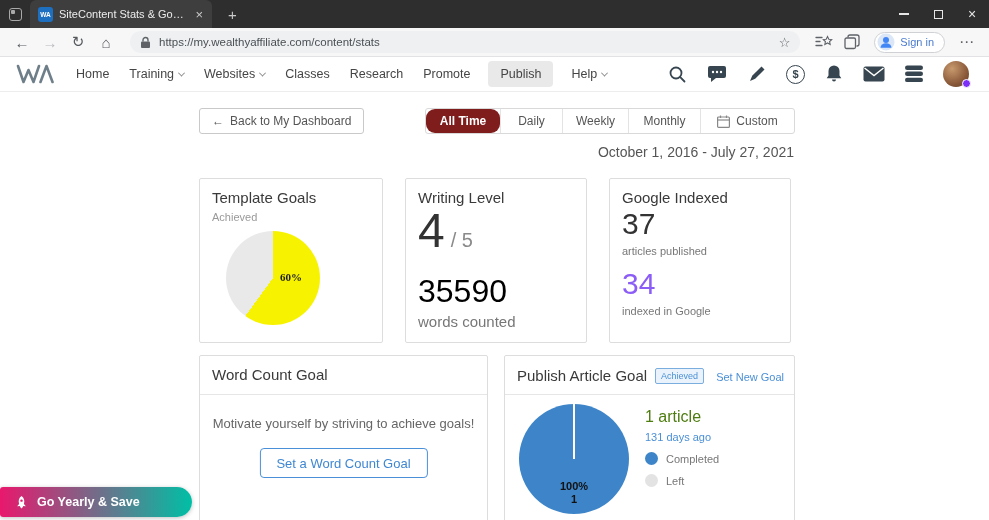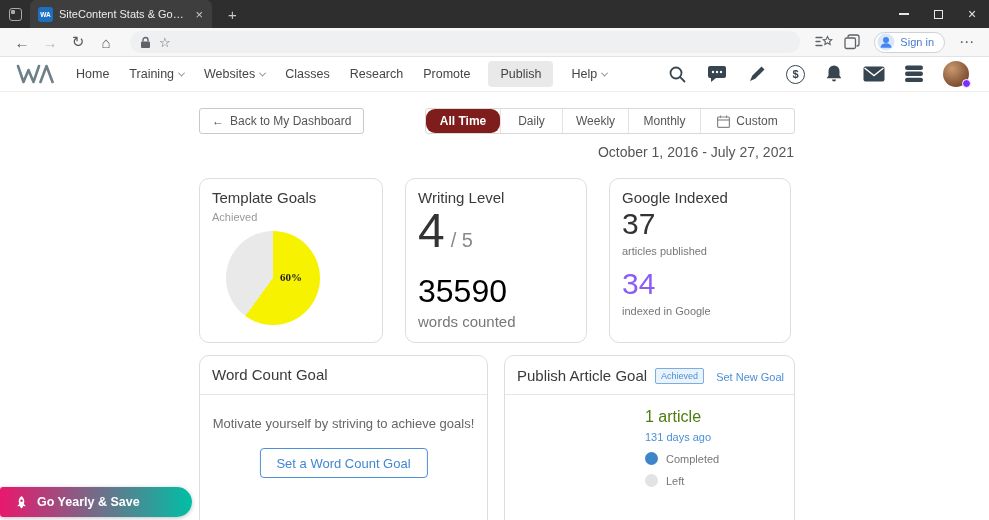--- a/index.html
+++ b/index.html
@@ -77,21 +77,21 @@
     border:1px solid #d9d9d9; border-radius:3px; background:#fff; }
   .filter-tab { display:flex; align-items:center; justify-content:center; gap:6px;
     font-size:12px; color:#555; border-left:1px solid #e3e3e3; }
   .filter-tab:first-child { border-left:none; }
   .filter-tab.active { background:#7f1d1d; color:#fff; border-radius:9px; font-weight:bold; }
   .ft-0 { width:74px; } .ft-1 { width:62px; } .ft-2 { width:66px; } .ft-3 { width:72px; } .ft-4 { width:94px; }
 
   .date-range { position:absolute; left:425px; top:52px; width:369px; text-align:right;
     font-size:14px; color:#555; }
 
-  .card { position:absolute; background:#fff; border:1px solid #ddd; border-radius:10px; }
+  .card { position:absolute; background:#fff; border:1px solid #ddd; border-radius:2px; }
   #card-template { left:199px; top:86px; width:184px; height:165px; }
   #card-writing  { left:405px; top:86px; width:182px; height:165px; }
   #card-google   { left:609px; top:86px; width:182px; height:165px; }
   #card-wordcount{ left:199px; top:263px; width:289px; height:230px; }
   #card-publish  { left:504px; top:263px; width:291px; height:230px; }
 
   .card-title { position:absolute; left:12px; top:10px; font-size:15px; color:#3a3a3a; }
   .card-sub { position:absolute; left:12px; top:32px; font-size:11px; color:#999; }
   .card-hr { position:absolute; left:0; right:0; top:38px; height:1px; background:#e6e6e6; }
 
@@ -166,20 +166,21 @@
   <div class="nav-glyph disabled">→</div>
   <div class="nav-glyph">↻</div>
   <div class="nav-glyph">⌂</div>
   <div class="addr">
     <span style="display:flex;">
       <svg width="11" height="13" viewBox="0 0 11 13">
           <rect x="1" y="5.5" width="9" height="6.5" rx="1" fill="#5f6368"></rect>
           <path d="M3 5.5 V4 a2.5 2.5 0 0 1 5 0 v1.5" fill="none" stroke="#5f6368" stroke-width="1.4"></path>
         </svg>
     </span>
+    <span class="url">https://my.wealthyaffiliate.com/content/stats</span>
     <span class="addr-star">☆</span>
   </div>
   <div class="tool-icon">
     <svg width="18" height="16" viewBox="0 0 18 16">
         <g stroke="#5f6368" stroke-width="1.3" stroke-linecap="round">
           <line x1="1" y1="3.5" x2="7" y2="3.5"></line>
           <line x1="1" y1="7.5" x2="5" y2="7.5"></line>
           <line x1="1" y1="11.5" x2="7" y2="11.5"></line>
         </g>
         <path d="M12.5 2.5 l1.3 2.7 2.9.35 -2.1 2 .55 2.9 -2.65-1.45 -2.65 1.45 .55-2.9 -2.1-2 2.9-.35 z" fill="none" stroke="#5f6368" stroke-width="1.1"></path>
@@ -350,20 +351,27 @@
     <div class="wc-button">Set a Word Count Goal</div>
   </div>
 
   <div class="card" id="card-publish">
     <div class="pub-header">
       <span class="pub-title">Publish Article Goal</span>
       <span class="pub-badge">Achieved</span>
     </div>
     <div class="pub-setnew">Set New Goal</div>
     <div class="card-hr"></div>
+    <div class="pie2" style="background: conic-gradient(rgb(61, 133, 200) 0deg, rgb(61, 133, 200) 360deg, rgb(227, 227, 227) 360deg, rgb(227, 227, 227) 360deg);">
+      <div class="pie2-notch"></div>
+      <div class="pie2-labels">
+        <div>100%</div>
+        <div>1</div>
+      </div>
+    </div>
     <div class="pub-count">1 article</div>
     <div class="pub-ago">131 days ago</div>
     <div class="legend-item li-1">
       <span class="legend-dot ld-completed"></span>
       <span>Completed</span>
     </div>
     <div class="legend-item li-2">
       <span class="legend-dot ld-left"></span>
       <span>Left</span>
     </div>

